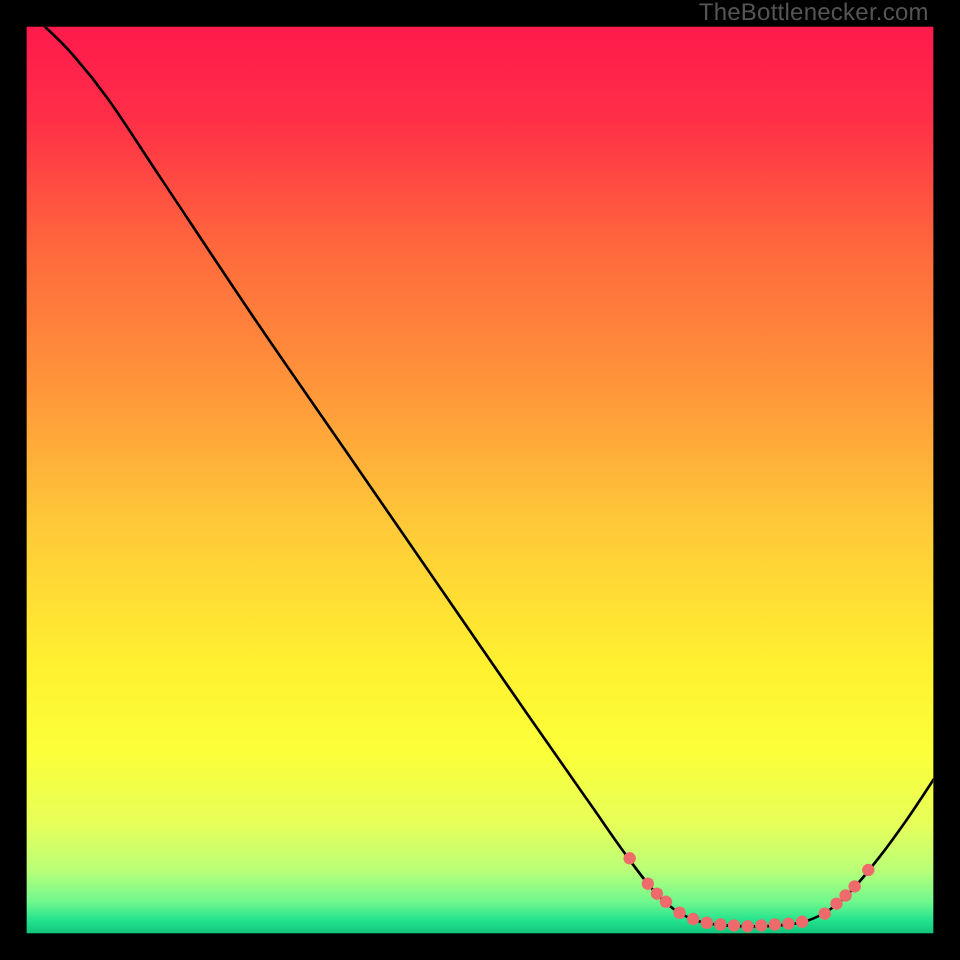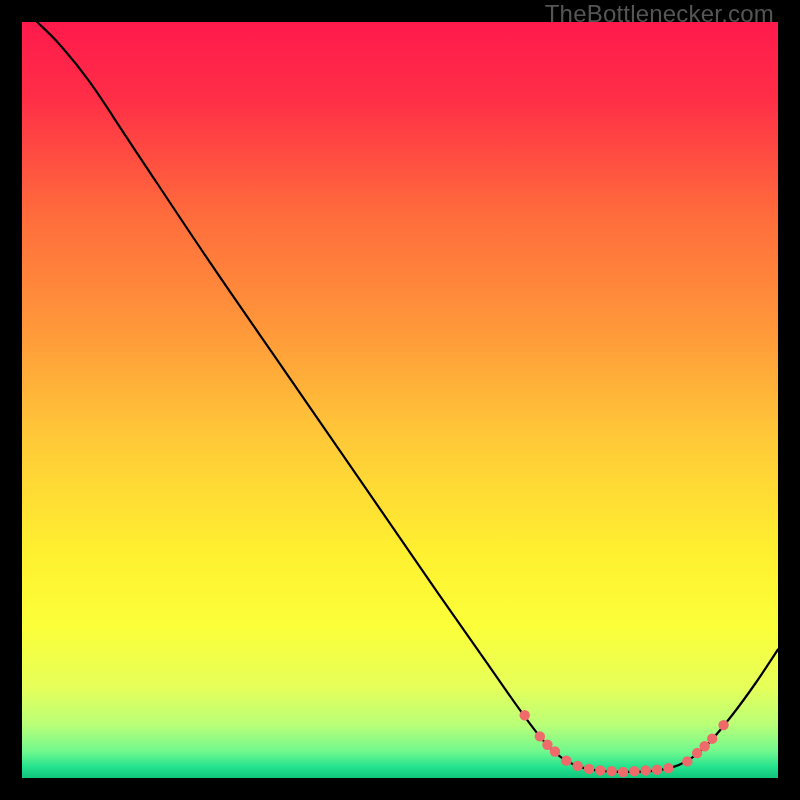--- a/index.html
+++ b/index.html
@@ -24,21 +24,21 @@
     left: 0;
     top: 0;
     width: 756px;
     height: 756px;
   }
   .watermark {
     position: absolute;
     top: 0px;
     right: 26px;
     color: #555;
-    font-size: 24px;
+    font-size: 20px;
     font-weight: 500;
     letter-spacing: 0.2px;
   }
 </style>
 </head>
 <body>
 
 <div class="watermark">TheBottlenecker.com</div>
 
 <div class="frame">

